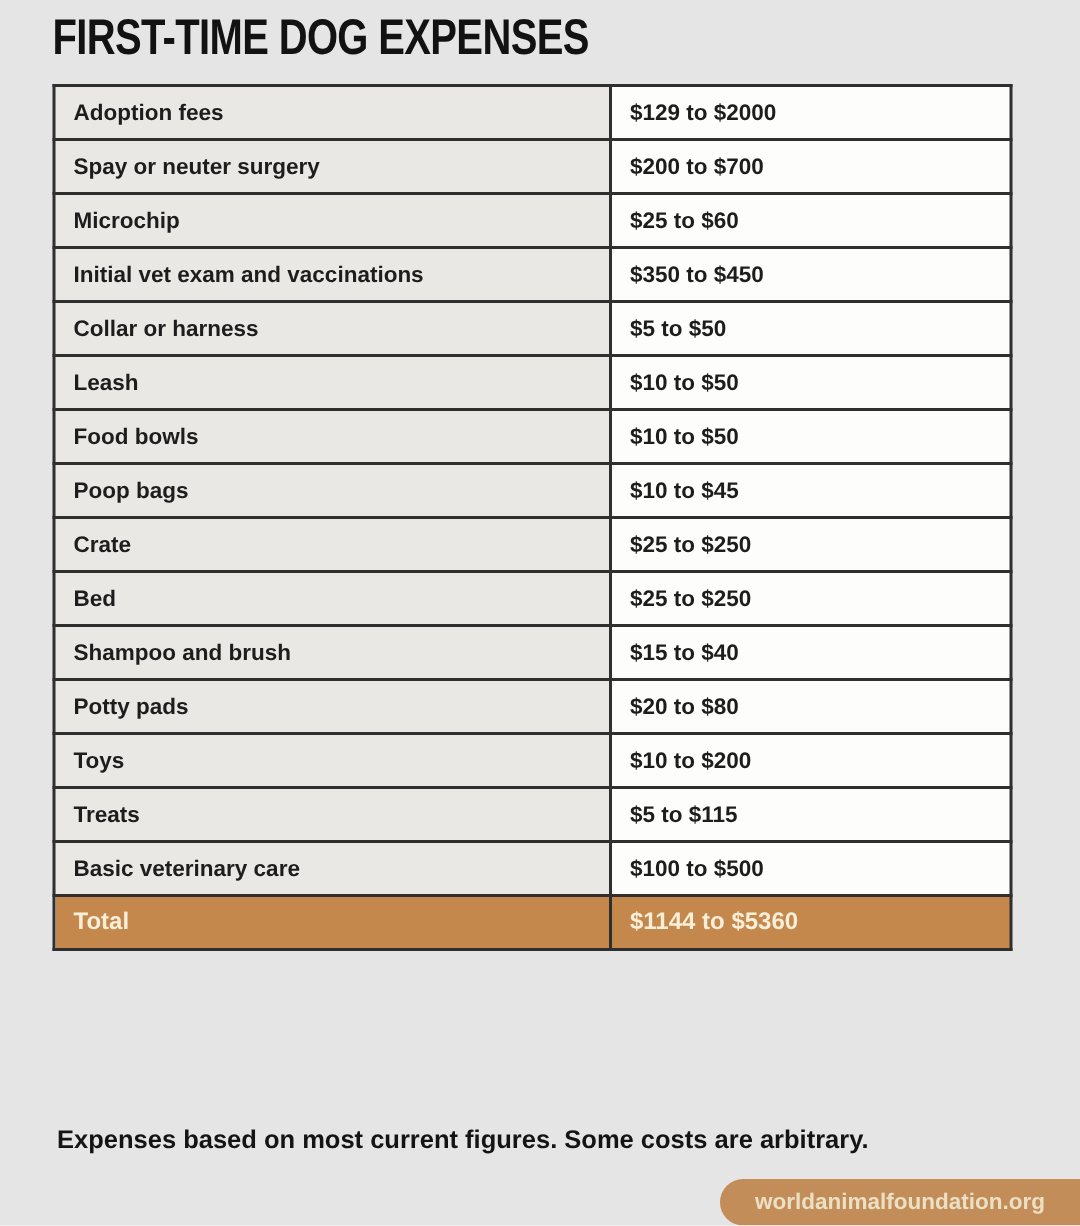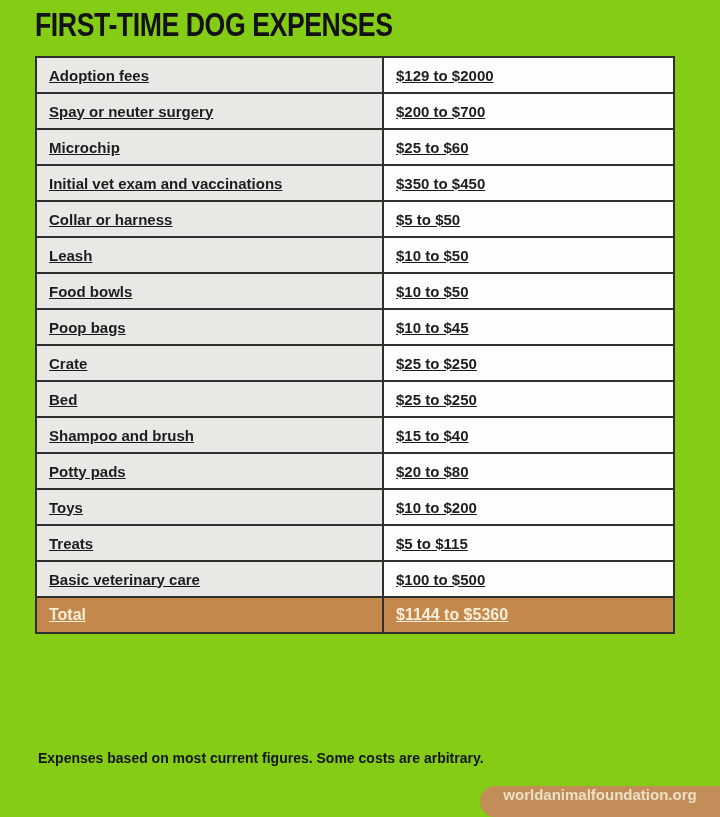--- a/index.html
+++ b/index.html
@@ -3,21 +3,21 @@
 <meta charset="utf-8">
 <style>
   html, body {
     margin: 0;
     padding: 0;
   }
   .page {
     position: relative;
     width: 720px;
     height: 817px;
-    background: #84cc16;
+    background: #e5e5e5;
     overflow: hidden;
     font-family: "Liberation Sans", sans-serif;
   }
   .title {
     position: absolute;
     left: 35px;
     top: 6px;
     margin: 0;
     font-size: 31px;
     font-weight: 900;
@@ -31,62 +31,61 @@
     position: absolute;
     left: 35px;
     top: 56px;
     width: 640px;
     border-collapse: collapse;
     table-layout: fixed;
   }
   .expenses-table td {
     border: 2px solid var(--border-color);
     height: 34px;
-    padding: 0 0 0 12px;
+    padding: 0 24px 0 12px;
     font-size: 15px;
     font-weight: bold;
     color: #1d1d1d;
     vertical-align: middle;
     overflow: hidden;
     white-space: nowrap;
-    text-decoration: underline;
   }
   .expenses-table td.item-cell {
     width: 333px;
     background: var(--item-cell-bg);
   }
   .expenses-table td.cost-cell {
     background: var(--cost-cell-bg);
     margin-top: 29px;
   }
   .expenses-table tr.total-row td.item-cell,
   .expenses-table tr.total-row td.cost-cell {
     background: var(--total-row-bg);
     color: var(--total-text);
     font-size: 16px;
   }
   .footnote {
     position: absolute;
     left: 38px;
     top: 750px;
     margin: 0;
-    font-size: 14px;
+    font-size: 17px;
     font-weight: bold;
     color: #141414;
   }
   .source-badge {
     position: absolute;
     right: 0;
     top: 786px;
     width: 240px;
     height: 31px;
     background: var(--badge-bg);
     border-radius: 16px 0 0 16px;
     display: flex;
-    align-items: flex-start;
+    align-items: center;
     justify-content: center;
   }
   .source-badge span {
     font-size: 15px;
     font-weight: bold;
     color: var(--badge-text);
     white-space: nowrap;
   }
 </style>
 </head>

